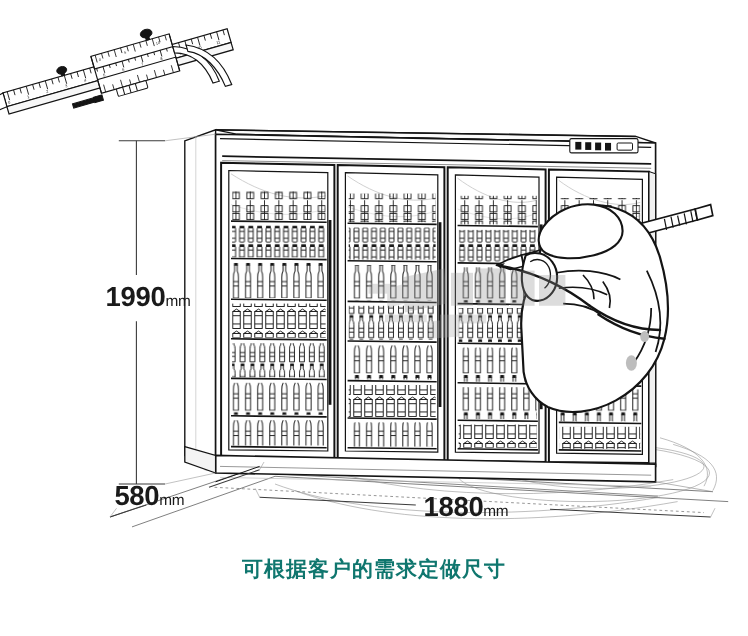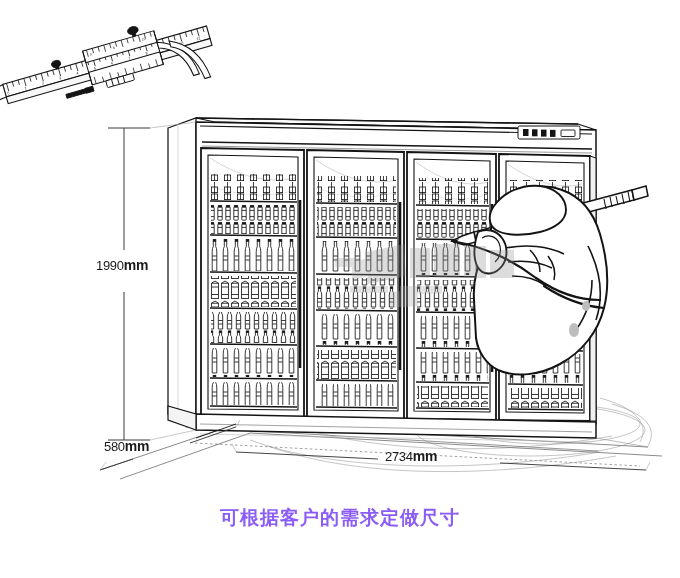--- a/index.html
+++ b/index.html
@@ -8,28 +8,28 @@
     font-family:"Liberation Sans","DejaVu Sans",sans-serif;
     background:#ffffff;
   }
   #stage{position:absolute;left:0;top:0;width:680px;height:578px;}
   #stage svg{position:absolute;left:0;top:0;}
   .dimlabel{
     position:absolute;color:#1a1a1a;white-space:nowrap;
     font-family:"Liberation Sans","DejaVu Sans",sans-serif;
     letter-spacing:-0.3px;
   }
-  .dimlabel .num{font-size:13px;font-weight:400;}
-  .dimlabel .unit{font-size:14px;font-weight:700;}
+  .dimlabel .num{font-size:25px;font-weight:700;}
+  .dimlabel .unit{font-size:14px;font-weight:400;}
   #lbl-height{left:96px;top:256px;}
   #lbl-depth{left:104px;top:437px;}
   #lbl-width{left:385px;top:447px;}
   #caption{
     position:absolute;left:0;top:505px;width:680px;text-align:center;
-    color:#8b5cf6;font-size:19px;font-weight:700;letter-spacing:1px;
+    color:#0f766e;font-size:19px;font-weight:700;letter-spacing:1px;
     font-family:"DejaVu Sans","Liberation Sans",sans-serif;
   }
 </style>
 </head>
 <body>
 
 <div id="stage">
 
   <svg width="680" height="578" viewBox="0 0 680 578">
     <defs>
@@ -493,16 +493,16 @@
 
 <div class="dimlabel" id="lbl-height">
   <span class="num">1990</span><span class="unit">mm</span>
 </div>
 
 <div class="dimlabel" id="lbl-depth">
   <span class="num">580</span><span class="unit">mm</span>
 </div>
 
 <div class="dimlabel" id="lbl-width">
-  <span class="num">2734</span><span class="unit">mm</span>
+  <span class="num">1880</span><span class="unit">mm</span>
 </div>
 
 <div id="caption">可根据客户的需求定做尺寸</div>
 
 </body></html>

